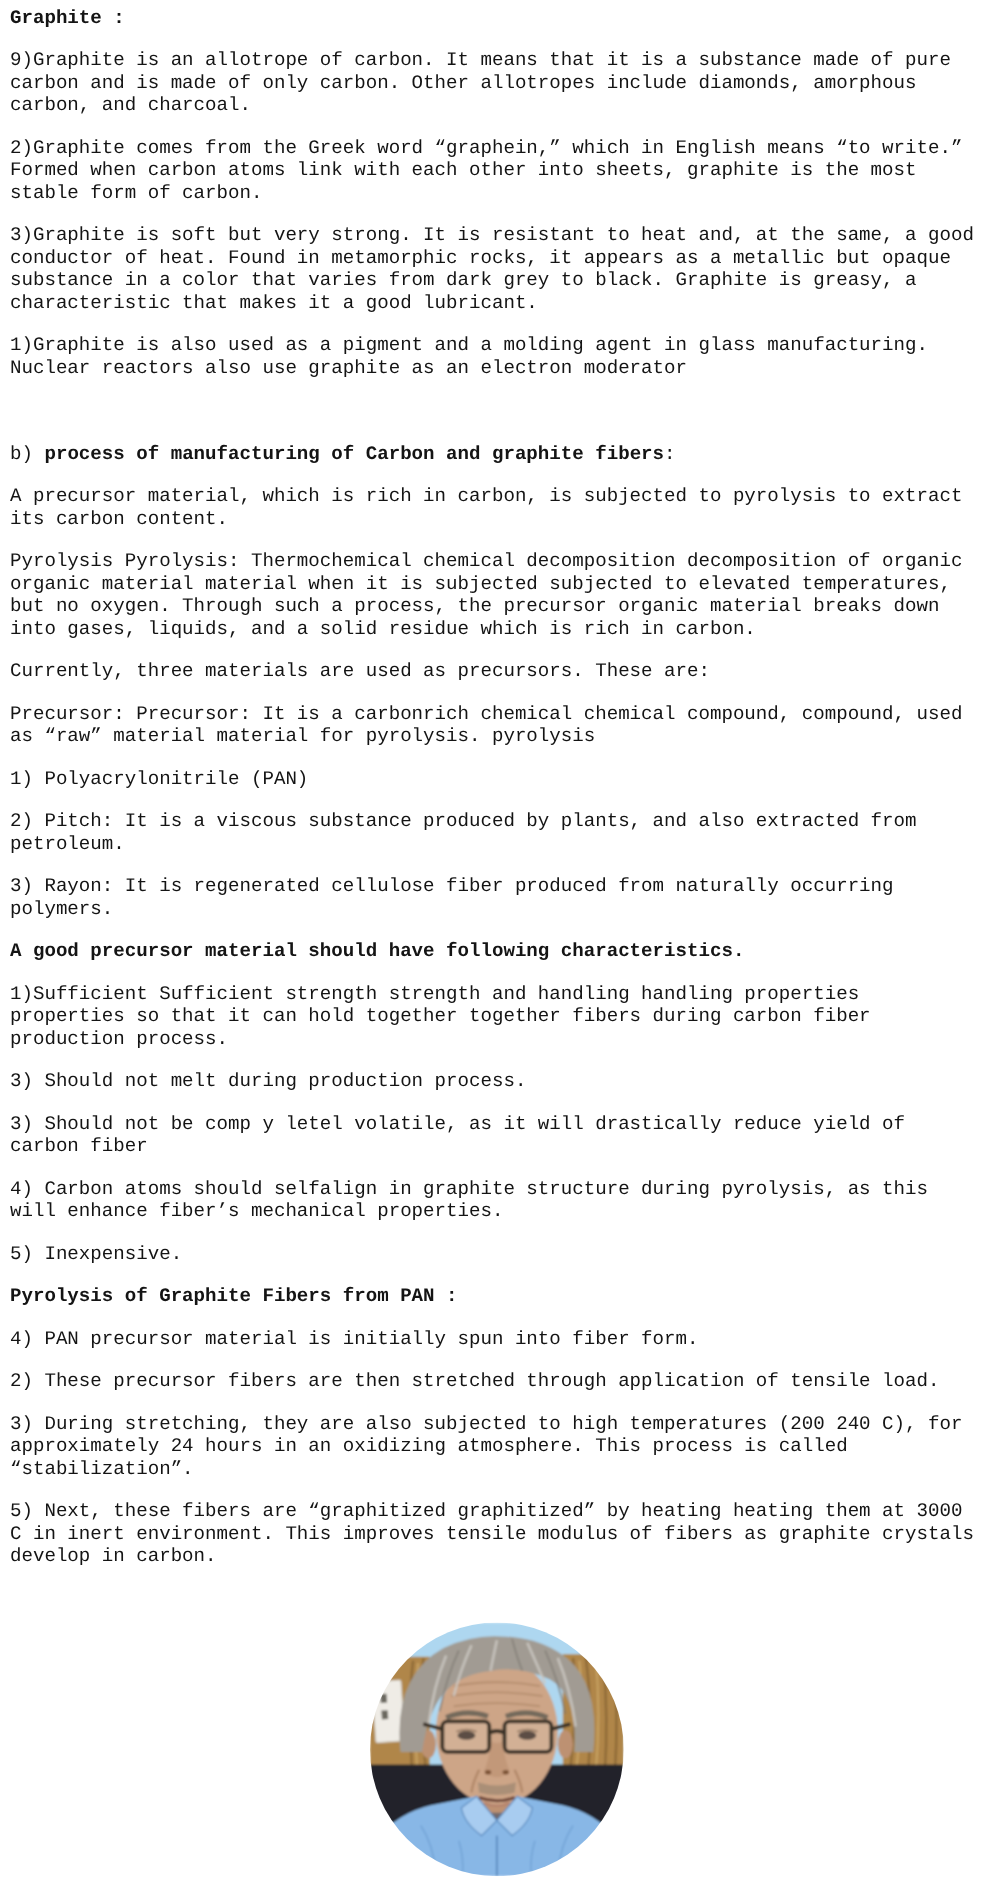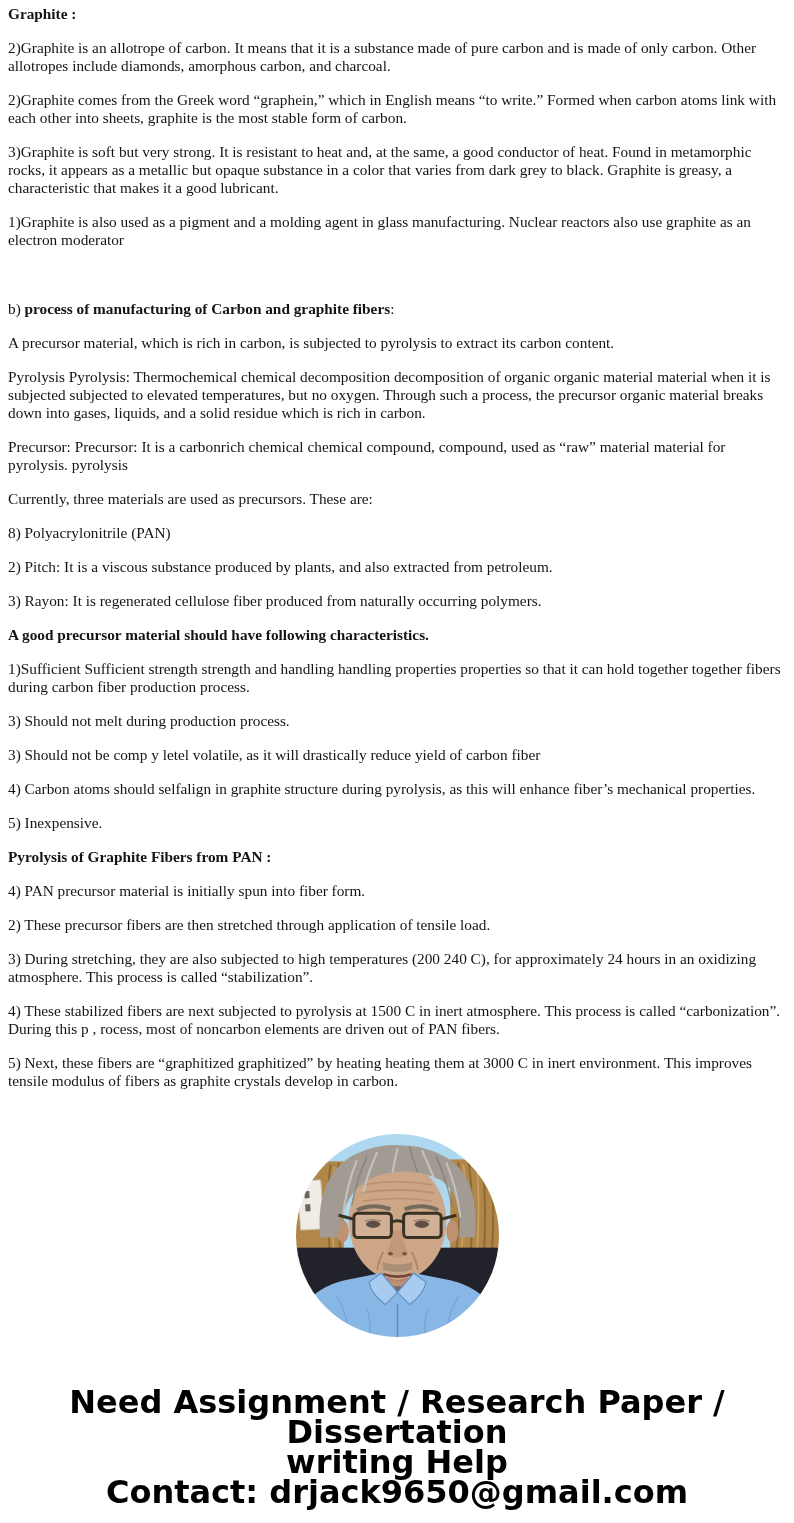--- a/index.html
+++ b/index.html
@@ -1,19 +1,19 @@
 <!DOCTYPE html>
 <html><head>
 <meta charset="utf-8">
 <style>
   html,body{margin:0;padding:0;background:#ffffff;}
   body{width:794px;height:1523px;position:relative;overflow:hidden;}
   .doc{
     padding:5px 8px 0 8px;
-    font-family:Liberation Serif, serif;
+    font-family:Liberation Mono, monospace;
     font-size:15.3px;
     line-height:18px;
     color:#141414;
   }
   .doc p{margin:16px 0;}
   .doc p.head{margin-top:0;font-weight:bold;}
   .doc p.bold{font-weight:bold;}
   .doc .b-bold{font-weight:bold;}
   .section-gap{height:19px;}
   .photo-wrap{margin-top:44px;display:flex;justify-content:center;}
@@ -26,48 +26,47 @@
     font-size:32px;
     line-height:30px;
     color:#000000;
   }
 </style>
 </head>
 <body>
 
 <div class="doc">
   <p class="head">Graphite :</p>
-  <p>2)Graphite is an allotrope of carbon. It means that it is a substance made of pure carbon and is made of only carbon. Other allotropes include diamonds, amorphous carbon, and charcoal.</p>
+  <p>9)Graphite is an allotrope of carbon. It means that it is a substance made of pure carbon and is made of only carbon. Other allotropes include diamonds, amorphous carbon, and charcoal.</p>
   <p>2)Graphite comes from the Greek word “graphein,” which in English means “to write.” Formed when carbon atoms link with each other into sheets, graphite is the most stable form of carbon.</p>
   <p>3)Graphite is soft but very strong. It is resistant to heat and, at the same, a good conductor of heat. Found in metamorphic rocks, it appears as a metallic but opaque substance in a color that varies from dark grey to black. Graphite is greasy, a characteristic that makes it a good lubricant.</p>
   <p>1)Graphite is also used as a pigment and a molding agent in glass manufacturing. Nuclear reactors also use graphite as an electron moderator</p>
 
   <div class="section-gap"></div>
 
   <p><span>b) </span><span class="b-bold">process of manufacturing of Carbon and graphite fibers</span><span>:</span></p>
   <p>A precursor material, which is rich in carbon, is subjected to pyrolysis to extract its carbon content.</p>
   <p>Pyrolysis Pyrolysis: Thermochemical chemical decomposition decomposition of organic organic material material when it is subjected subjected to elevated temperatures, but no oxygen. Through such a process, the precursor organic material breaks down into gases, liquids, and a solid residue which is rich in carbon.</p>
+  <p>Currently, three materials are used as precursors. These are:</p>
   <p>Precursor: Precursor: It is a carbonrich chemical chemical compound, compound, used as “raw” material material for pyrolysis. pyrolysis</p>
-  <p>Currently, three materials are used as precursors. These are:</p>
-  <p>8) Polyacrylonitrile (PAN)</p>
+  <p>1) Polyacrylonitrile (PAN)</p>
   <p>2) Pitch: It is a viscous substance produced by plants, and also extracted from petroleum.</p>
   <p>3) Rayon: It is regenerated cellulose fiber produced from naturally occurring polymers.</p>
 
   <p class="bold">A good precursor material should have following characteristics.</p>
   <p>1)Sufficient Sufficient strength strength and handling handling properties properties so that it can hold together together fibers during carbon fiber production process.</p>
   <p>3) Should not melt during production process.</p>
   <p>3) Should not be comp y letel volatile, as it will drastically reduce yield of carbon fiber</p>
   <p>4) Carbon atoms should selfalign in graphite structure during pyrolysis, as this will enhance fiber’s mechanical properties.</p>
   <p>5) Inexpensive.</p>
 
   <p class="bold">Pyrolysis of Graphite Fibers from PAN :</p>
   <p>4) PAN precursor material is initially spun into fiber form.</p>
   <p>2) These precursor fibers are then stretched through application of tensile load.</p>
   <p>3) During stretching, they are also subjected to high temperatures (200 240 C), for approximately 24 hours in an oxidizing atmosphere. This process is called “stabilization”.</p>
-  <p>4) These stabilized fibers are next subjected to pyrolysis at 1500 C in inert atmosphere. This process is called “carbonization”. During this p , rocess, most of noncarbon elements are driven out of PAN fibers.</p>
   <p>5) Next, these fibers are “graphitized graphitized” by heating heating them at 3000 C in inert environment. This improves tensile modulus of fibers as graphite crystals develop in carbon.</p>
 </div>
 
 <div class="photo-wrap">
   <svg class="photo" viewBox="0 0 200 200" xmlns="http://www.w3.org/2000/svg">
     <defs>
       <clipPath id="circleClip">
           <circle cx="100" cy="100" r="100"></circle>
         </clipPath>
       <filter id="soften" x="-5%" y="-5%" width="110%" height="110%">

